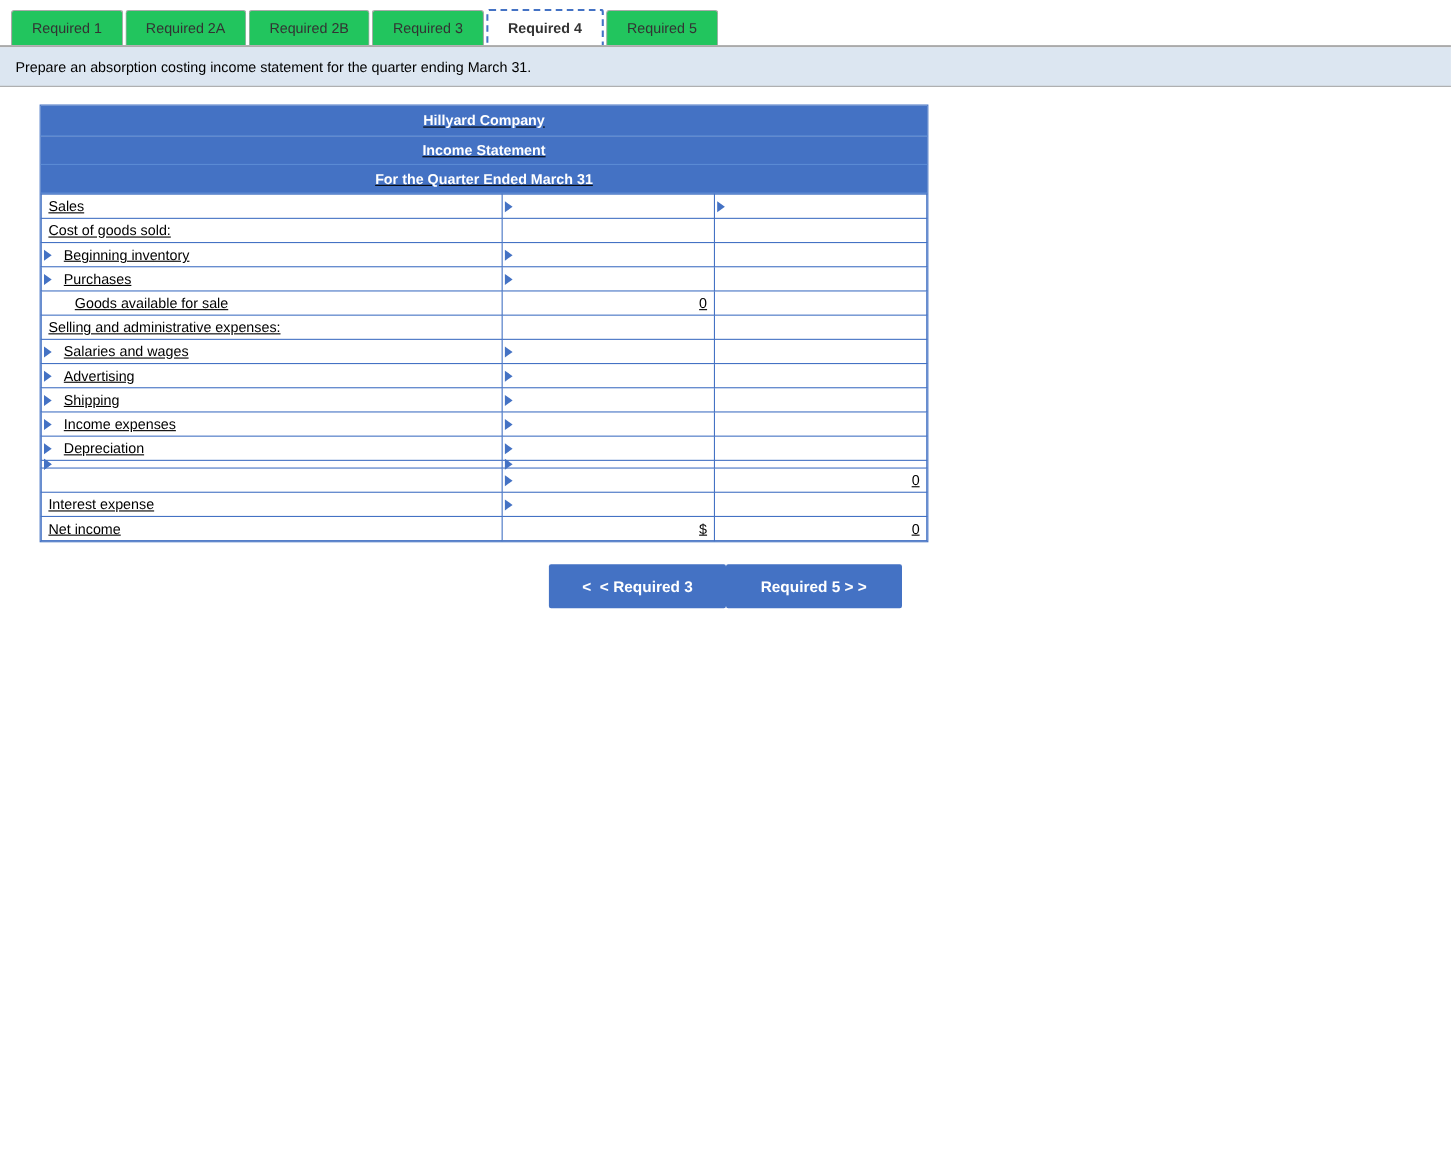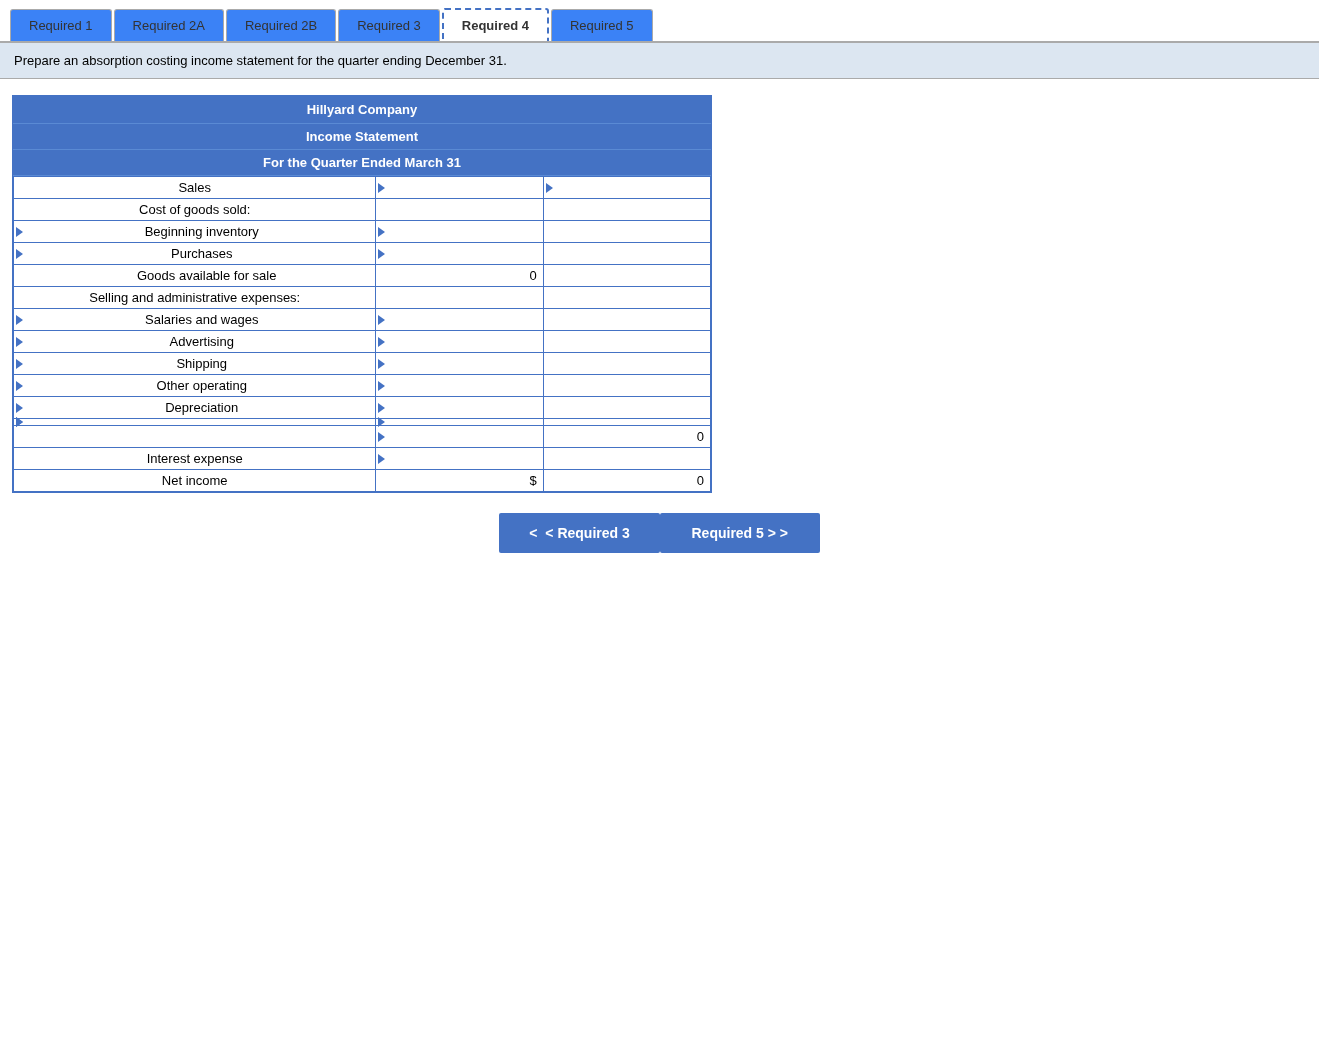--- a/index.html
+++ b/index.html
@@ -19,21 +19,21 @@
       border-bottom: 2px solid #aaa;
       padding: 8px 10px 0 10px;
       background: #fff;
     }
     .tab {
       padding: 8px 18px;
       border: 1px solid #aaa;
       border-bottom: none;
       margin-right: 2px;
       cursor: pointer;
-      background: #3b82f6;
+      background: #22c55e;
       font-size: 13px;
       color: #333;
       border-radius: 3px 3px 0 0;
     }
     .tab.active {
       border: 2px dashed #4472c4;
       border-bottom: none;
       background: #fff;
       font-weight: bold;
     }
@@ -47,23 +47,24 @@
       border-bottom: 1px solid #aaa;
     }
 
     
     .main-content {
       padding: 16px 10px;
     }
 
     
     .statement-wrapper {
-      width: 700px;
-      margin: 0 auto 0 2px;
+      width: 808px;
+      margin: 0 auto 0 26px;
       border: 1px solid #4472c4;
+      text-decoration: underline;
     }
 
     .statement-header {
       background: #4472c4;
       color: #fff;
       text-align: center;
       font-weight: bold;
       padding: 6px 4px;
       font-size: 13px;
       border-bottom: 1px solid #5a8ad4;
@@ -82,21 +83,20 @@
     }
 
     table.income-table td {
       border: 1px solid #4472c4;
       padding: 3px 6px;
       font-size: 13px;
     }
 
     .col-label {
       width: 52%;
-      text-align: center;
     }
     .col-mid {
       width: 24%;
       text-align: right;
     }
     .col-right {
       width: 24%;
       text-align: right;
     }
 
@@ -143,21 +143,21 @@
 <div class="tabs-container">
   <div class="tab">Required 1</div>
   <div class="tab">Required 2A</div>
   <div class="tab">Required 2B</div>
   <div class="tab">Required 3</div>
   <div class="tab active">Required 4</div>
   <div class="tab">Required 5</div>
 </div>
 
 <div class="instruction-bar">
-  <span>Prepare an absorption costing income statement for the quarter ending December 31.</span>
+  <span>Prepare an absorption costing income statement for the quarter ending March 31.</span>
 </div>
 
 <div class="main-content">
   <div class="statement-wrapper">
     <div class="statement-header">Hillyard Company</div>
     <div class="statement-header sub">Income Statement</div>
     <div class="statement-header sub2">For the Quarter Ended March 31</div>
 
     <table class="income-table">
 
@@ -212,21 +212,21 @@
         <td class="col-right"></td>
       </tr>
 
       <tr>
         <td class="col-label indent-1 tri-cell" style="padding-left: 22px;">Shipping</td>
         <td class="col-mid tri-cell"></td>
         <td class="col-right"></td>
       </tr>
 
       <tr>
-        <td class="col-label indent-1 tri-cell" style="padding-left: 22px;">Other operating</td>
+        <td class="col-label indent-1 tri-cell" style="padding-left: 22px;">Income expenses</td>
         <td class="col-mid tri-cell"></td>
         <td class="col-right"></td>
       </tr>
 
       <tr>
         <td class="col-label indent-1 tri-cell" style="padding-left: 22px;">Depreciation</td>
         <td class="col-mid tri-cell"></td>
         <td class="col-right"></td>
       </tr>
 

